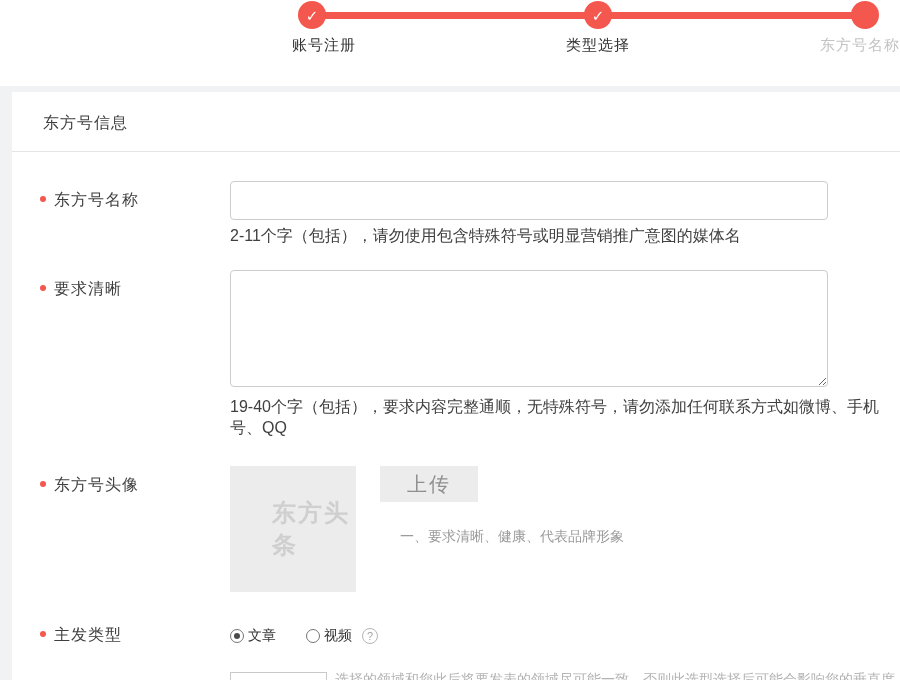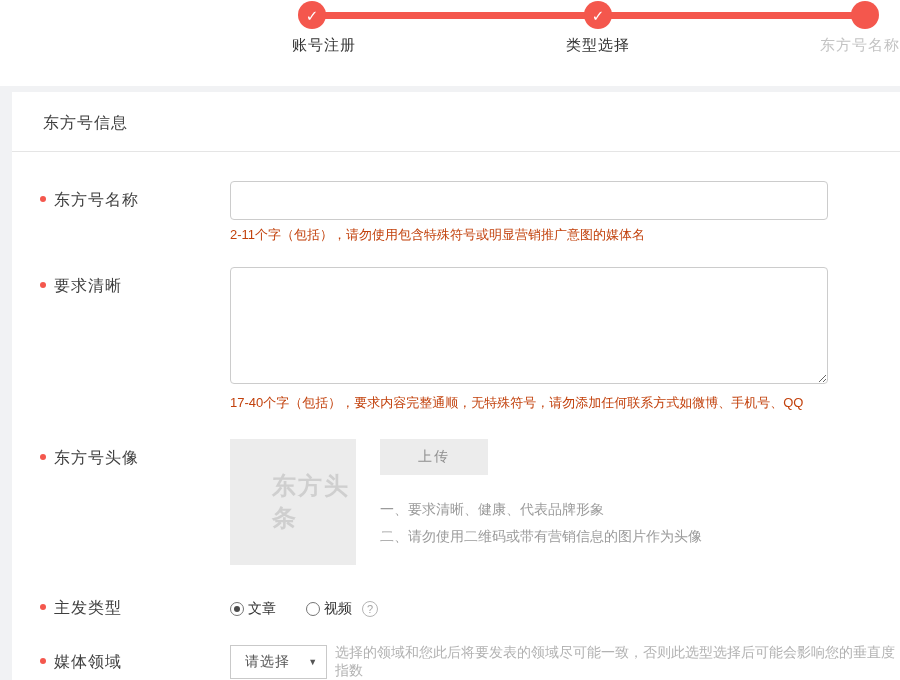--- a/index.html
+++ b/index.html
@@ -37,34 +37,34 @@
   .field-col { flex:1; }
 
   .row-name   { margin-top:29px; }
   .row-intro  { margin-top:23px; }
   .row-avatar { margin-top:27px; }
   .row-type   { margin-top:33px; }
   .row-domain { margin-top:25px; }
 
   .text-input { width:598px; height:39px; border:1px solid #cccccc; border-radius:4px;
                 padding:0 10px; font-size:14px; color:#333; outline:none; background:#fff; }
-  .hint { margin-top:6px; font-size:13px; color:#c2410c; }
+  .hint { margin-top:6px; font-size:16px; color:#404040; }
   .intro-textarea { width:598px; height:117px; border:1px solid #cccccc; border-radius:4px;
                     padding:8px 10px; font-size:14px; color:#333; outline:none; resize:both; background:#fff; }
 
   
   .avatar-area { display:flex; }
   .avatar-box { width:126px; height:126px; background:#ececec; display:flex;
                 align-items:center; justify-content:center; cursor:pointer;padding-left:42px; }
   .watermark { font-size:24px; font-weight:bold; color:#cfcfcf; letter-spacing:2px; }
   .avatar-right { margin-left:24px; }
-  .upload-btn { width:108px; height:36px; background:#ececec; border:none; font-size:14px;
+  .upload-btn { width:98px; height:36px; background:#ececec; border:none; font-size:20px;
                 color:#8f8f8f; letter-spacing:2px; cursor:pointer;
                 font-family:"Liberation Sans","DejaVu Sans",sans-serif; }
-  .rules { list-style:none; margin-top:21px; }
+  .rules { list-style:none; margin-top:21px;margin-left:20px; }
   .rules li { font-size:14px; color:#9b9b9b; line-height:27px; }
 
   
   .radio-group { display:flex; align-items:center; }
   .radio-opt { display:flex; align-items:center; cursor:pointer; margin-right:30px; }
   .radio-opt:nth-of-type(2) { margin-right:10px; }
   .radio { width:14px; height:14px; border-radius:50%; border:1px solid #757575;
            background:#fff; margin-right:4px; position:relative; }
   .radio.selected::after { content:""; position:absolute; left:3px; top:3px;
                            width:6px; height:6px; border-radius:50%; background:#4a4a4a; }
@@ -113,38 +113,37 @@
         <div class="hint">2-11个字（包括），请勿使用包含特殊符号或明显营销推广意图的媒体名</div>
       </div>
     </div>
 
     <div class="row row-intro">
       <div class="label-col">
         <span class="dot"></span><span class="flabel">要求清晰</span>
       </div>
       <div class="field-col">
         <textarea class="intro-textarea" style=""></textarea>
-        <div class="hint">17-40个字（包括），要求内容完整通顺，无特殊符号，请勿添加任何联系方式如微博、手机号、QQ</div>
+        <div class="hint">19-40个字（包括），要求内容完整通顺，无特殊符号，请勿添加任何联系方式如微博、手机号、QQ</div>
       </div>
     </div>
 
     <div class="row row-avatar">
       <div class="label-col">
         <span class="dot"></span><span class="flabel">东方号头像</span>
       </div>
       <div class="field-col">
         <div class="avatar-area">
           <div class="avatar-box">
             <span class="watermark">东方头条</span>
           </div>
           <div class="avatar-right">
             <button class="upload-btn">上传</button>
             <ul class="rules">
               <li>一、要求清晰、健康、代表品牌形象</li>
-              <li>二、请勿使用二维码或带有营销信息的图片作为头像</li>
             </ul>
           </div>
         </div>
       </div>
     </div>
 
     <div class="row row-type center-row">
       <div class="label-col">
         <span class="dot"></span><span class="flabel">主发类型</span>
       </div>

